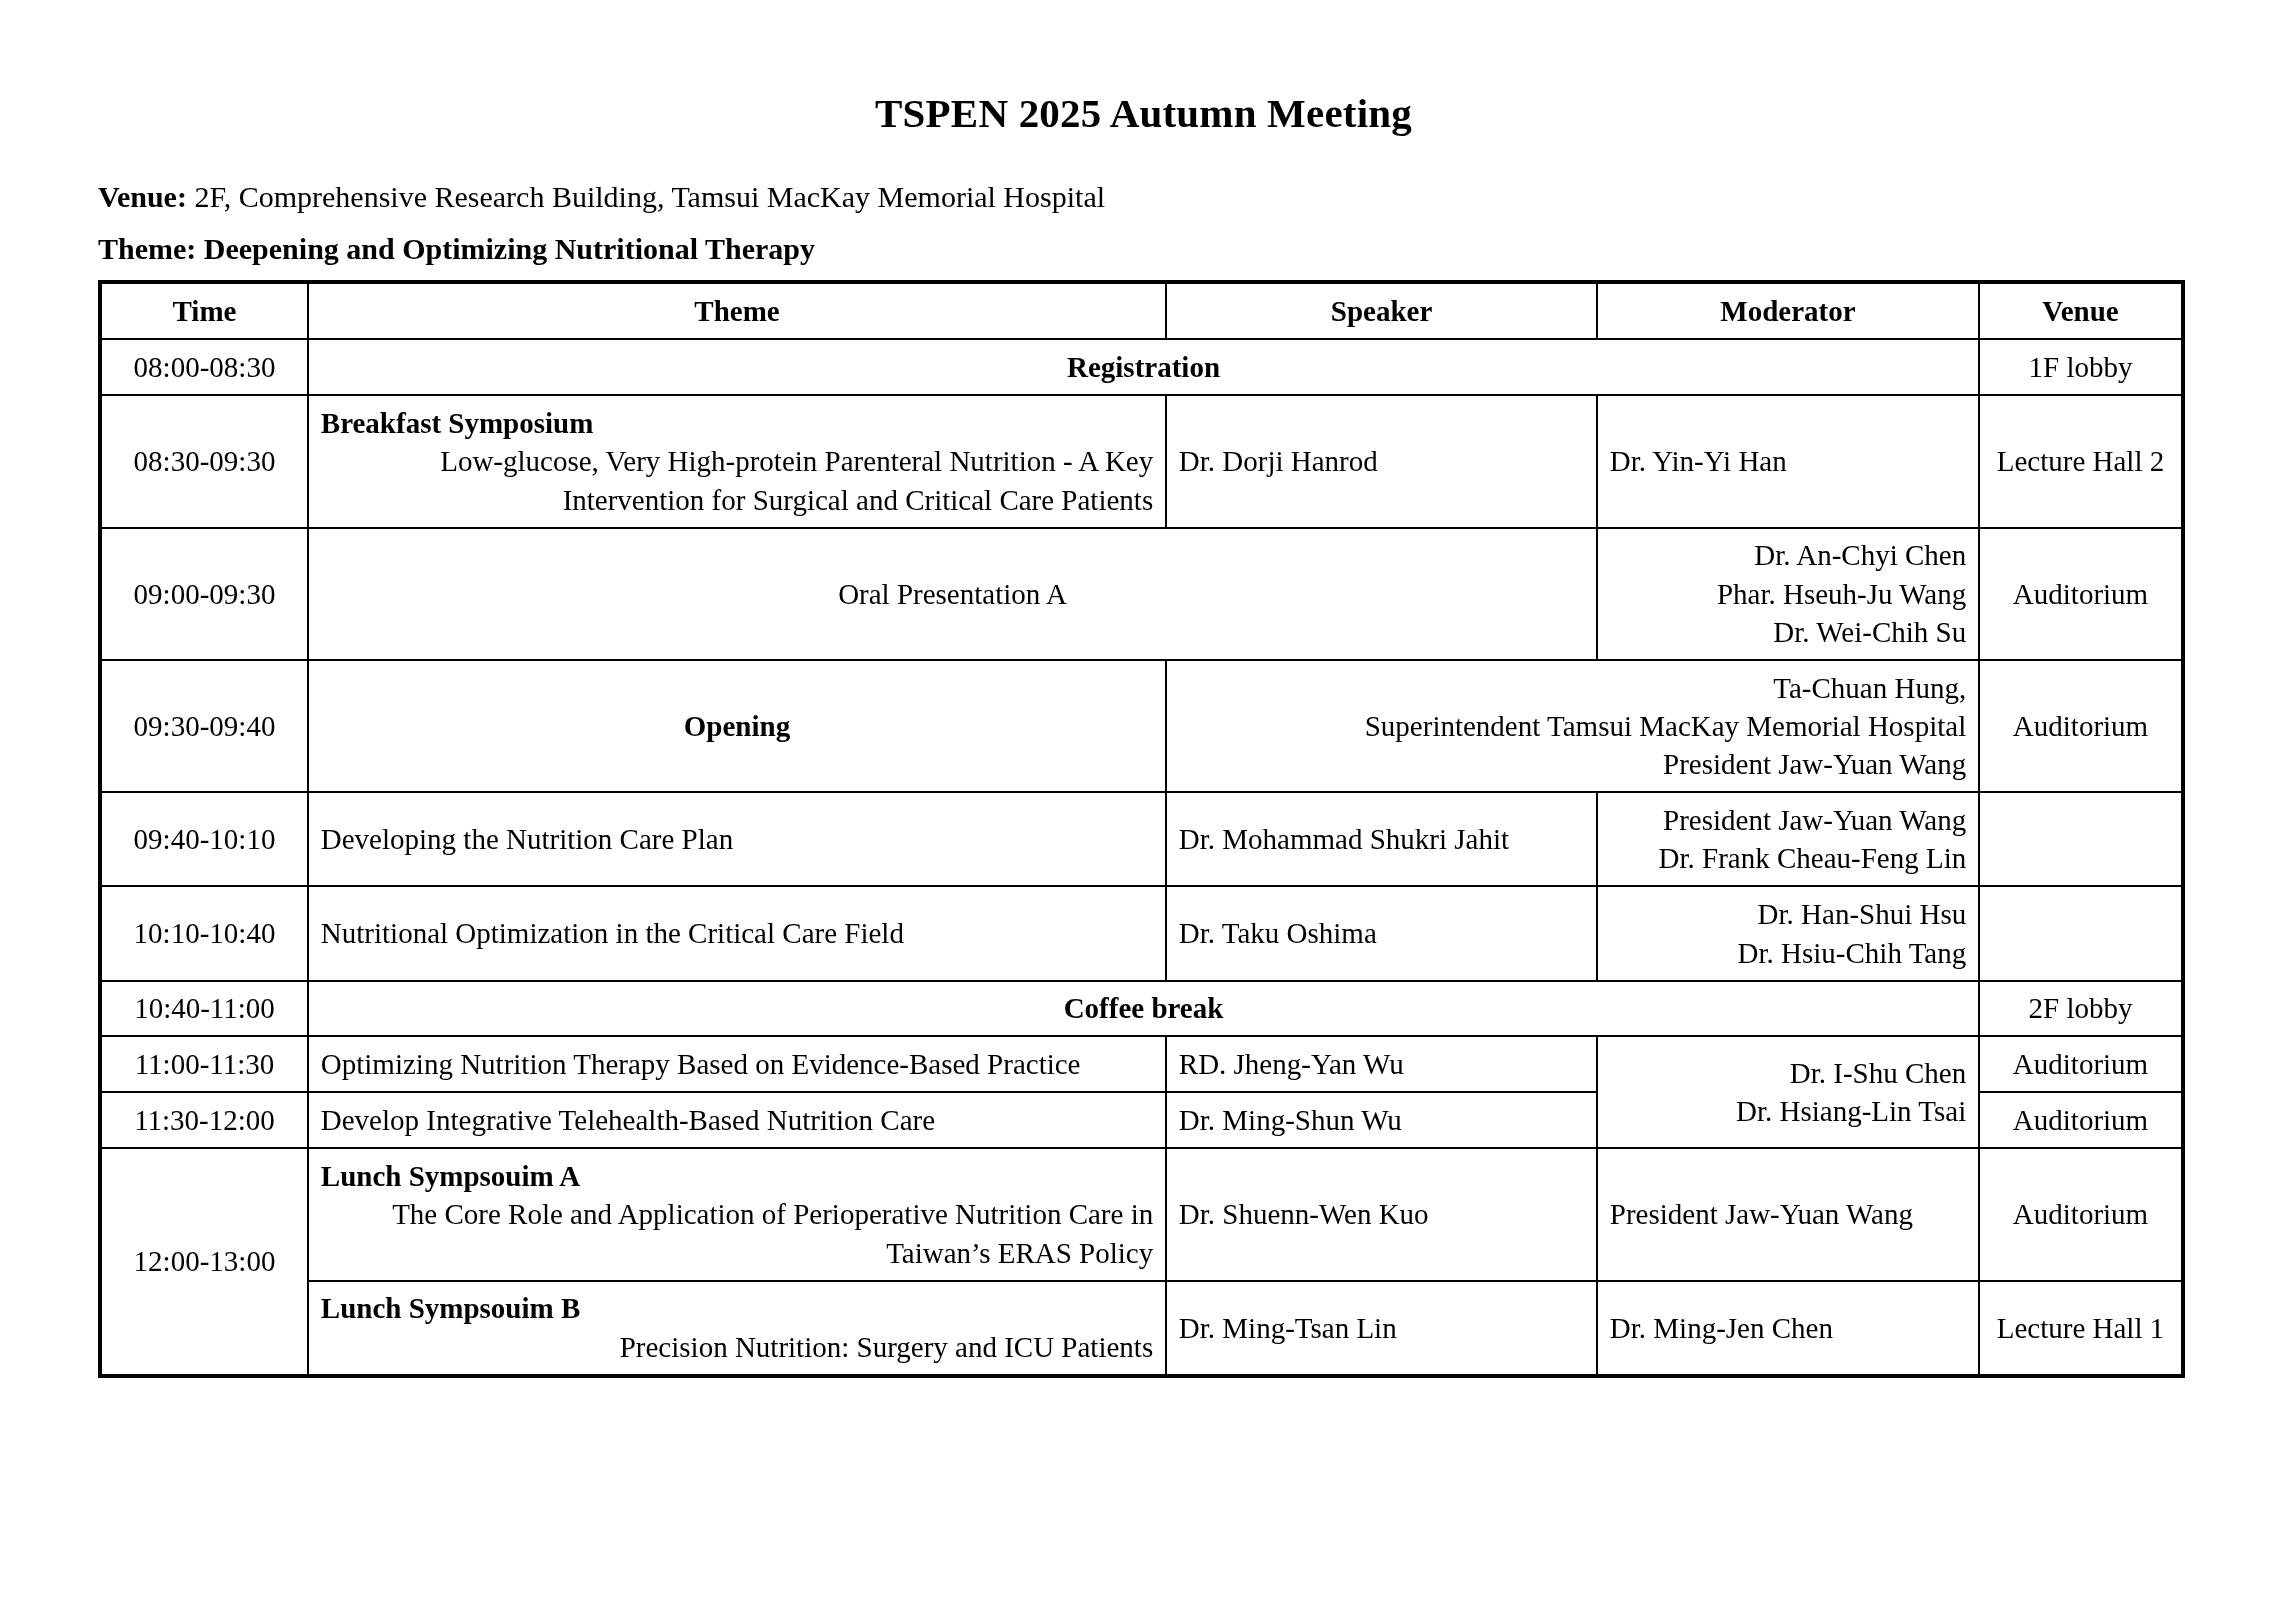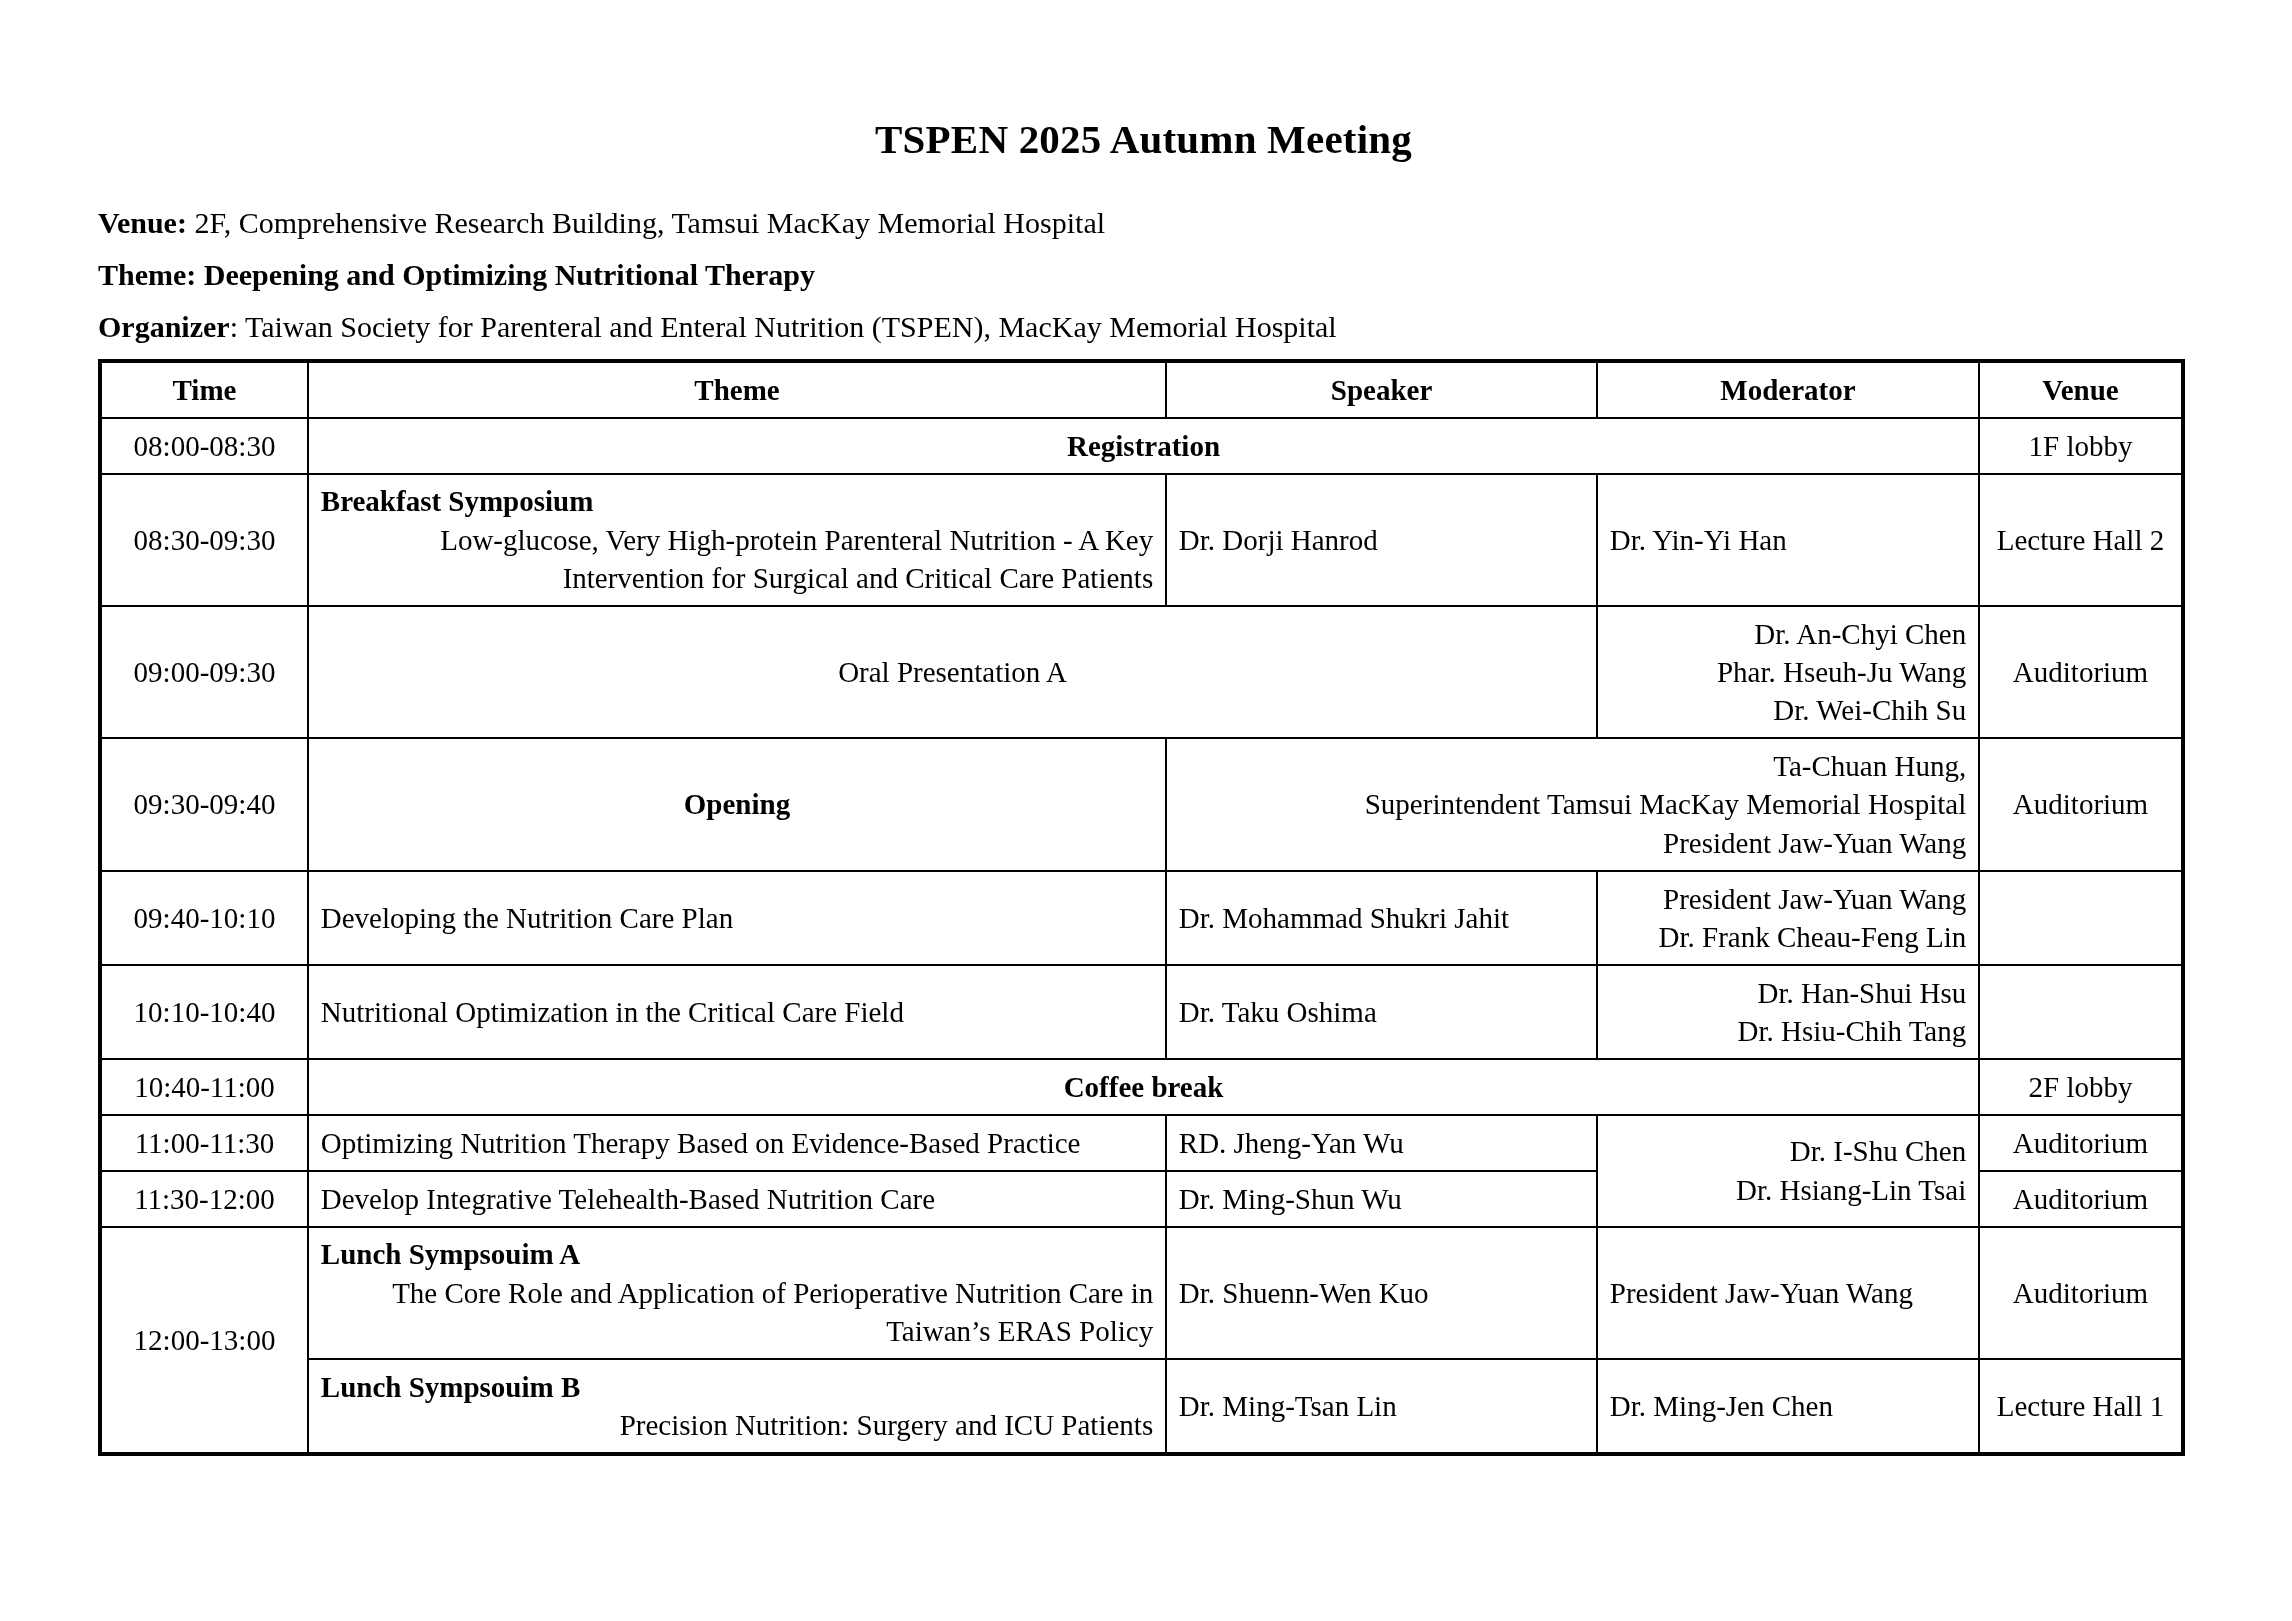--- a/index.html
+++ b/index.html
@@ -12,21 +12,21 @@
     height: 1621px;
     font-family: "Liberation Serif", serif;
     color: #000000;
     -webkit-font-smoothing: antialiased;
   }
   .page {
     position: relative;
     width: 2263px;
     height: 1621px;
     box-sizing: border-box;
-    padding: 100px 74px 0 98px;
+    padding: 74px 74px 0 98px;
   }
   .doc-title {
     text-align: center;
     font-size: 41px;
     font-weight: bold;
     margin: 14.7px 0 39px 0;
     letter-spacing: 0.2px;
   }
   .meta-line {
     font-size: 30px;
@@ -101,23 +101,20 @@
 
 <div class="page">
 
   <div class="doc-title">TSPEN 2025 Autumn Meeting</div>
 
   <p class="meta-line">
     <span class="lbl">Venue:</span><span> 2F, Comprehensive Research Building, Tamsui MacKay Memorial Hospital</span>
   </p>
   <p class="meta-line">
     <span class="lbl">Theme:</span><span class="bold-val"> Deepening and Optimizing Nutritional Therapy</span>
-  </p>
-  <p class="meta-line">
-    <span class="lbl">Organizer</span><span>: Taiwan Society for Parenteral and Enteral Nutrition (TSPEN), MacKay Memorial Hospital</span>
   </p>
 
   <table class="agenda">
     <colgroup>
       <col class="c-time">
       <col class="c-topic">
       <col class="c-speaker">
       <col class="c-mod">
       <col class="c-venue">
     </colgroup>

